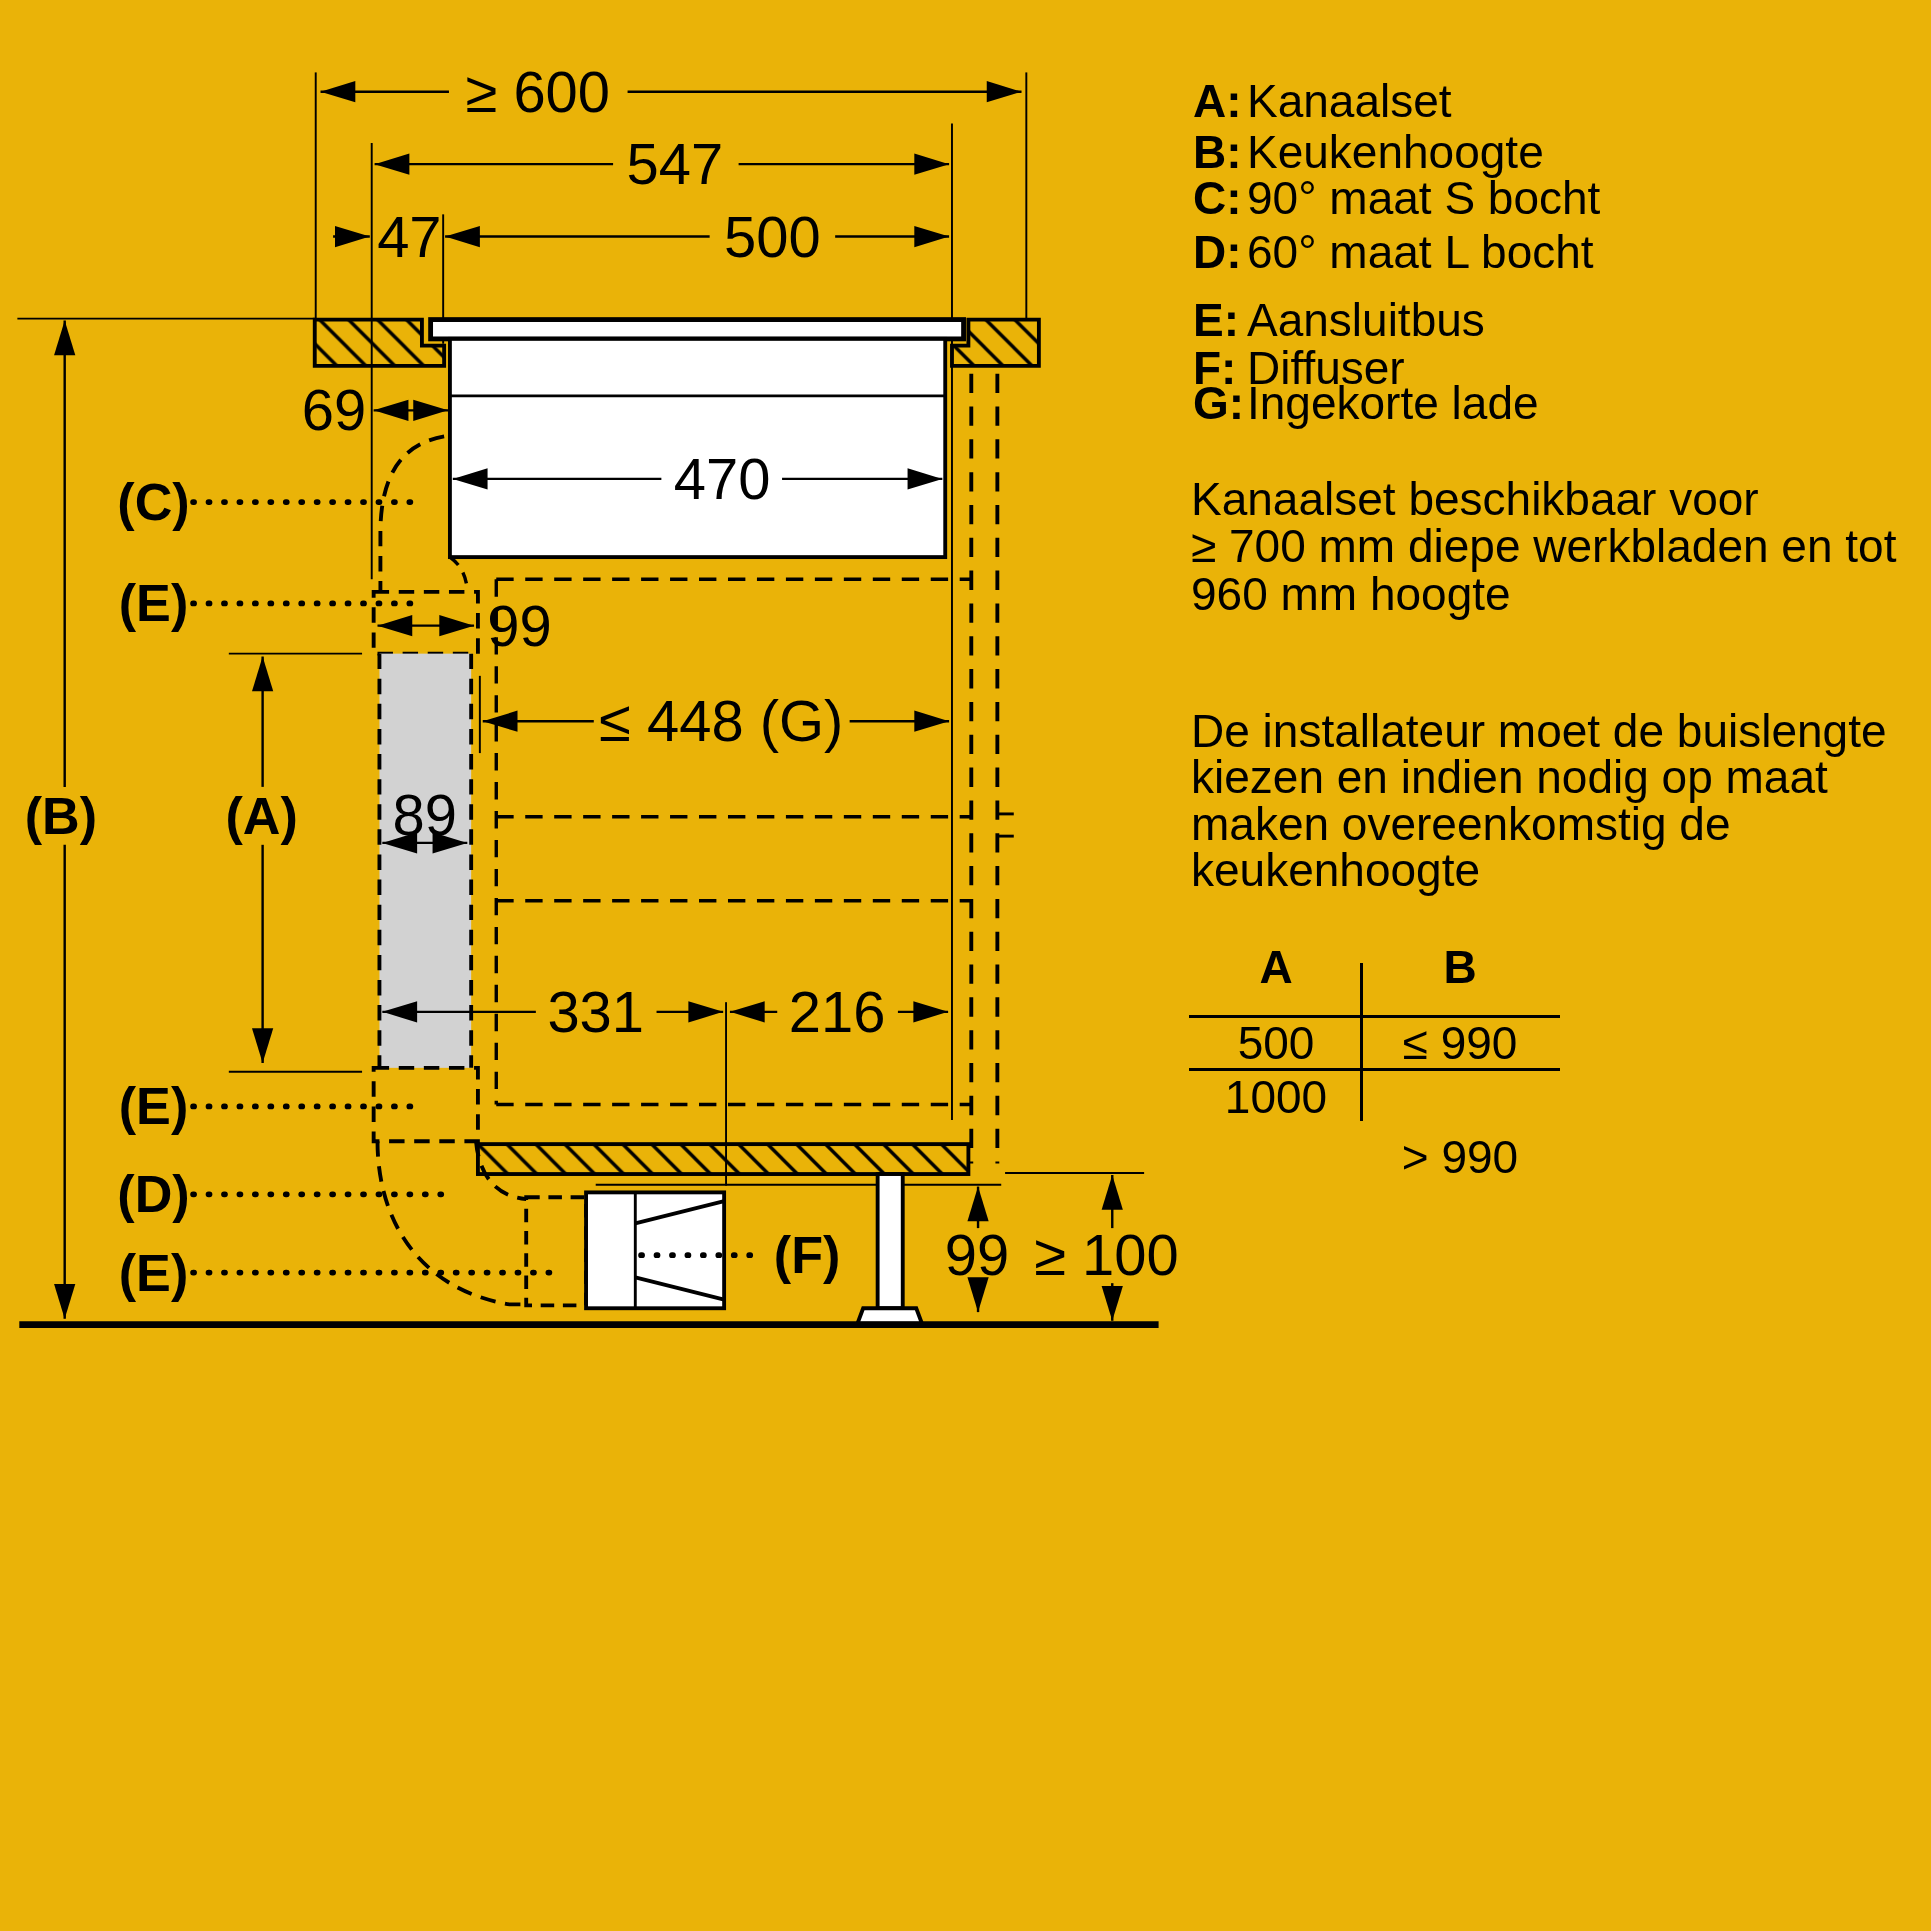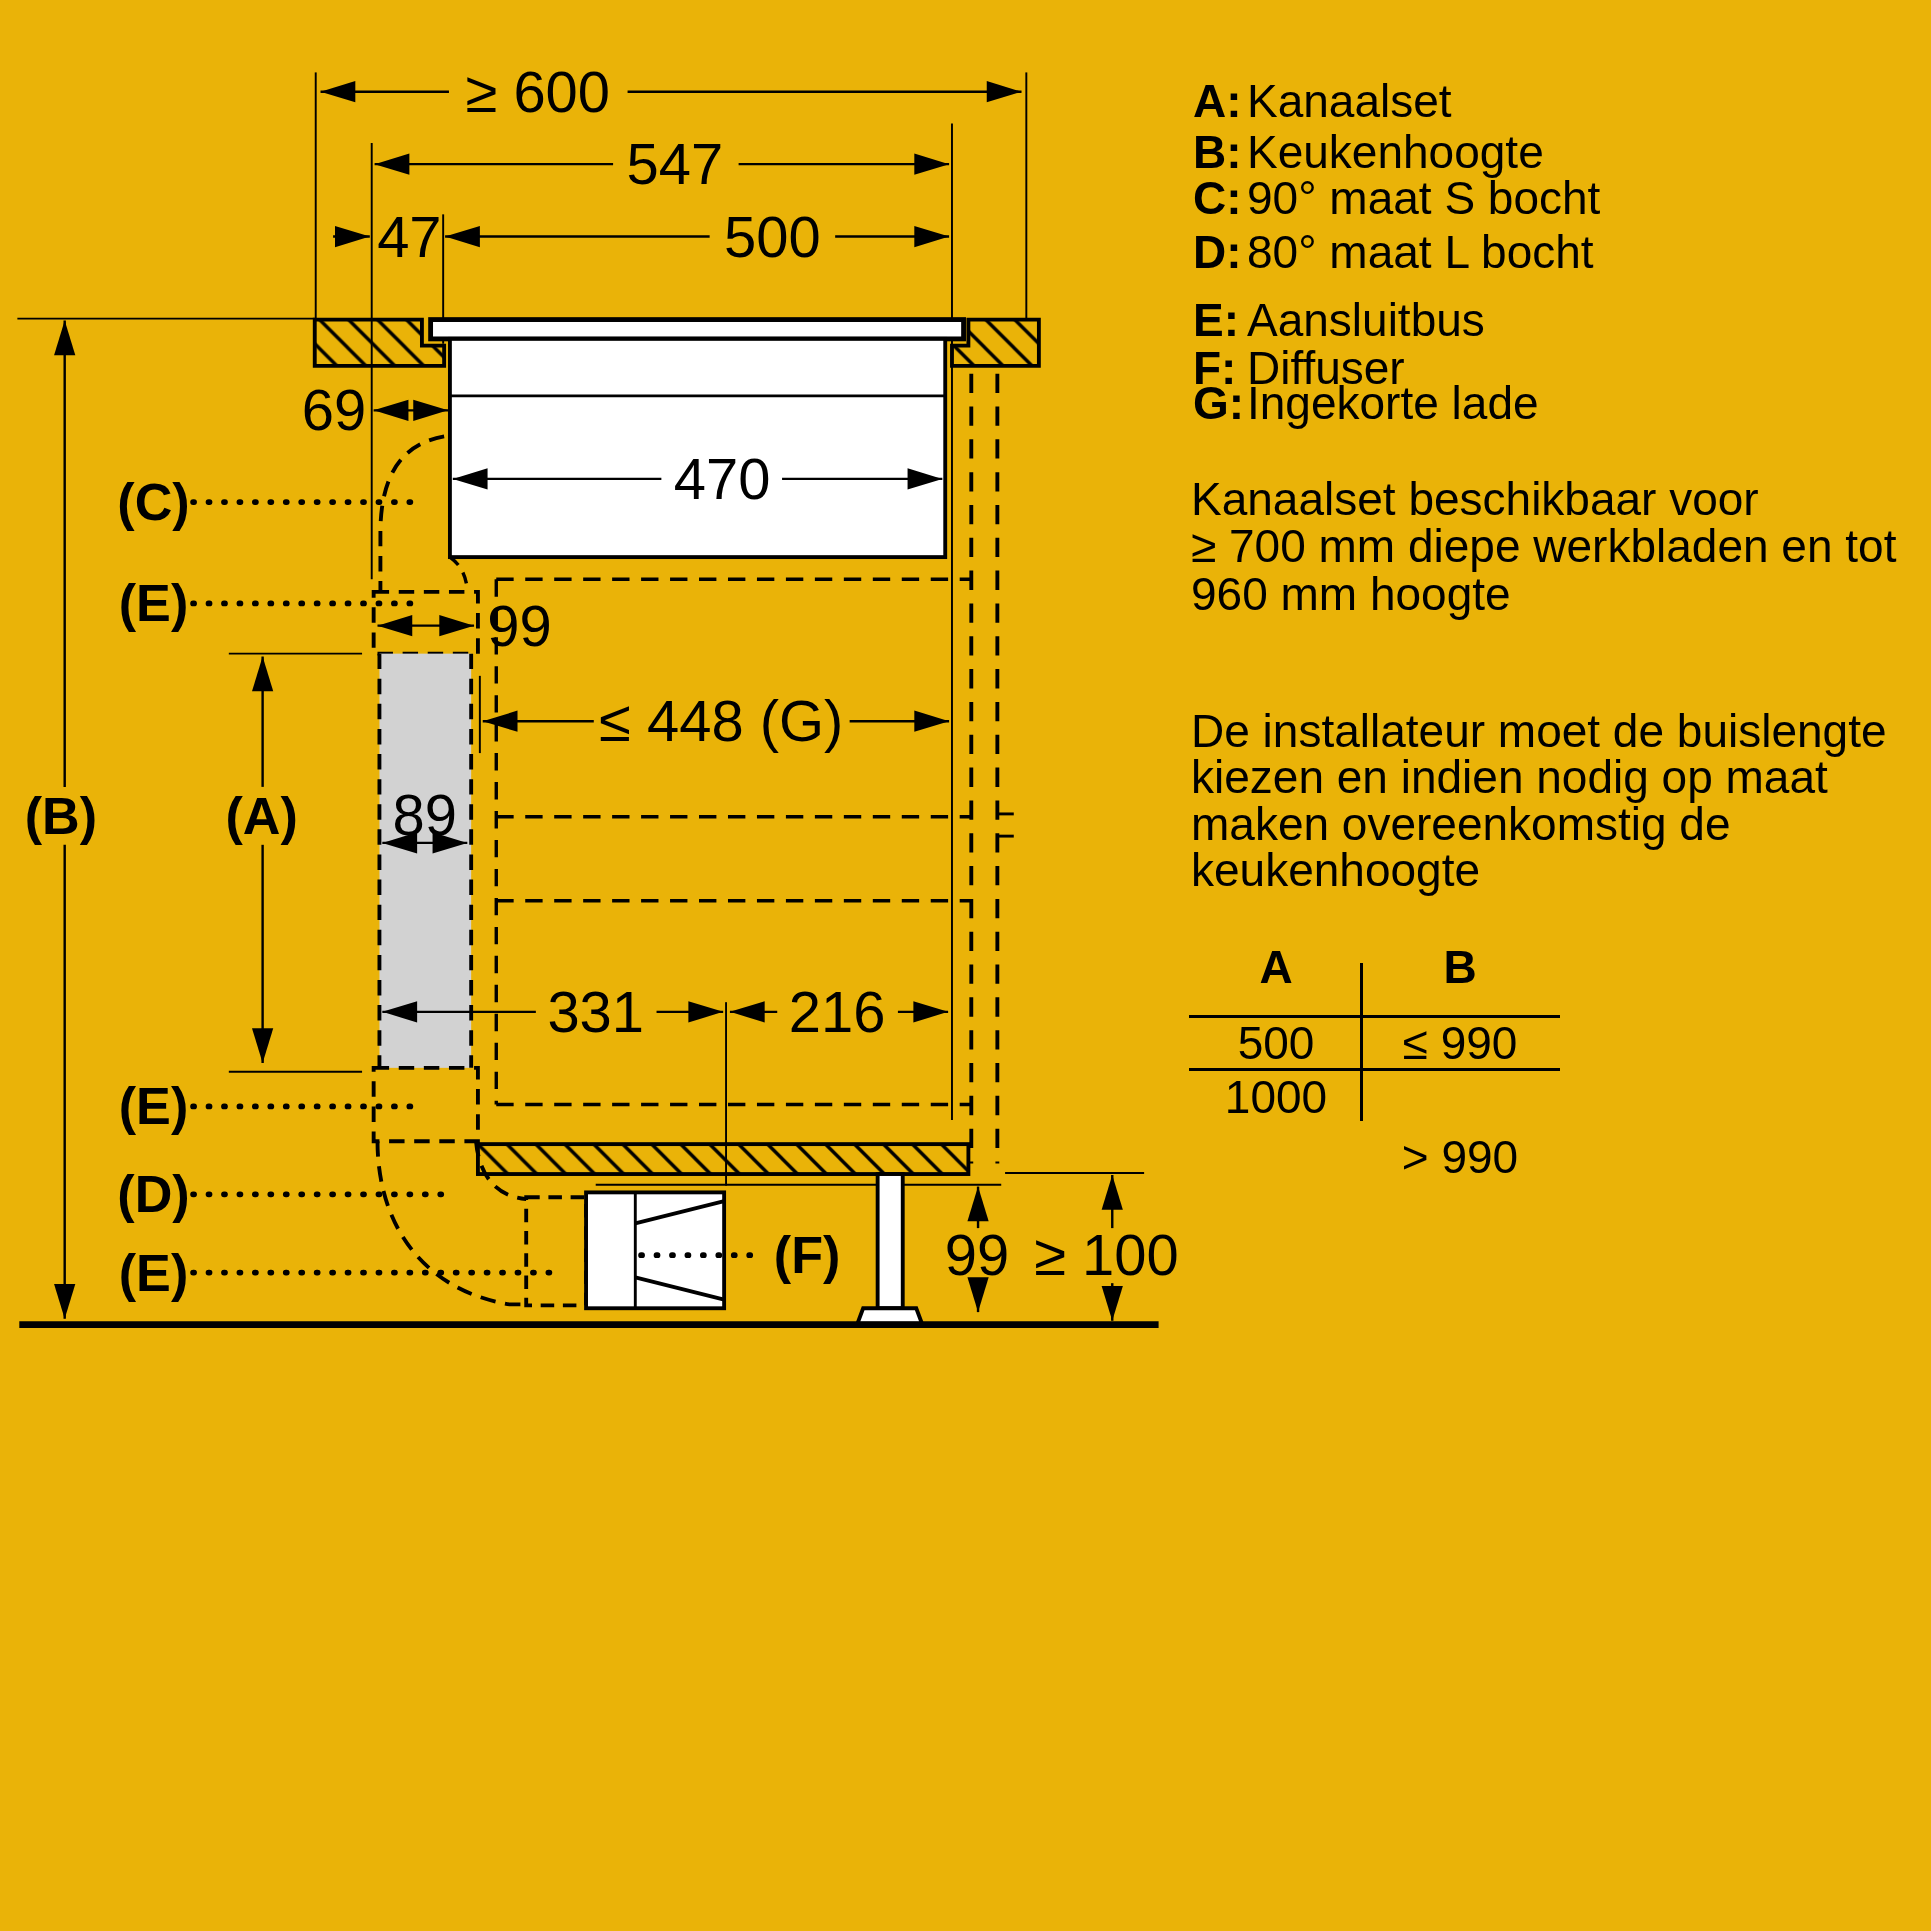--- a/index.html
+++ b/index.html
@@ -195,21 +195,21 @@
 
 
   <div>
     <div class="legend-row" style="top:101px">
       <span class="legend-key">A:</span><span>Kanaalset</span></div>
     <div class="legend-row" style="top:152px">
       <span class="legend-key">B:</span><span>Keukenhoogte</span></div>
     <div class="legend-row" style="top:198px">
       <span class="legend-key">C:</span><span>90° maat S bocht</span></div>
     <div class="legend-row" style="top:252px">
-      <span class="legend-key">D:</span><span>80° maat L bocht</span></div>
+      <span class="legend-key">D:</span><span>60° maat L bocht</span></div>
     <div class="legend-row" style="top:320px">
       <span class="legend-key">E:</span><span>Aansluitbus</span></div>
     <div class="legend-row" style="top:368px">
       <span class="legend-key">F:</span><span>Diffuser</span></div>
     <div class="legend-row" style="top:403px">
       <span class="legend-key">G:</span><span>Ingekorte lade</span></div>
   </div>
 
   <div>
     <div class="note-line" style="top:499px">Kanaalset beschikbaar voor</div>

